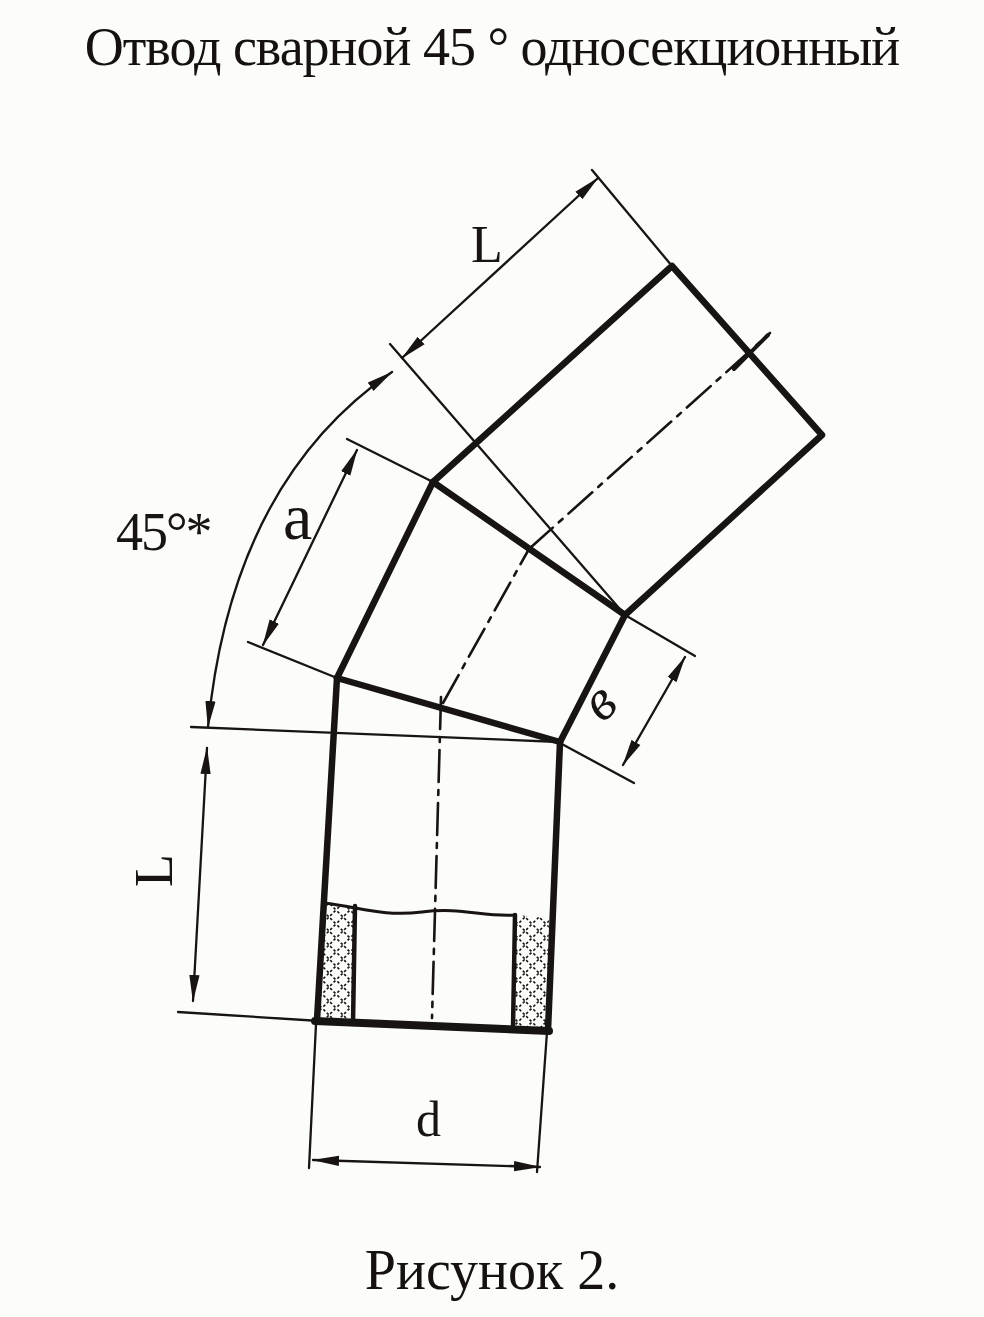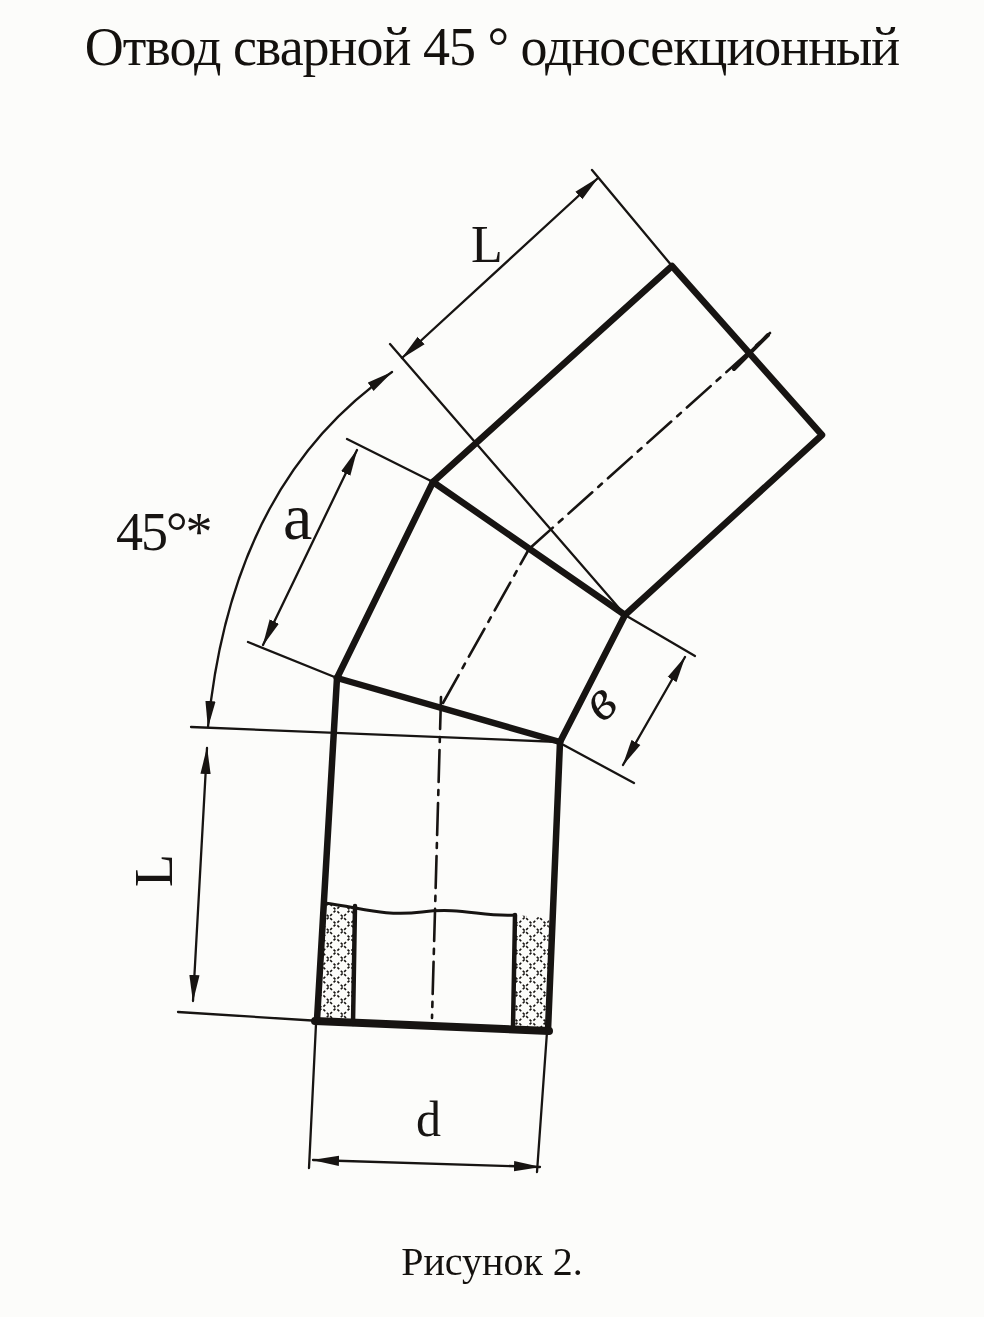--- a/index.html
+++ b/index.html
@@ -19,21 +19,21 @@
     text-align: center;
     font-size: 54px;
     letter-spacing: -1px;
     white-space: nowrap;
     color: #14110e;
   }
   .fig-caption {
     position: absolute;
     top: 1238px; left: 0; right: 0;
     text-align: center;
-    font-size: 40px;
+    font-size: 56px;
     color: #14110e;
   }
   svg.drawing { position: absolute; inset: 0; }
   svg.drawing text {
     font-family: "Liberation Serif", "DejaVu Serif", serif;
   }
 </style>
 </head>
 <body>
 

